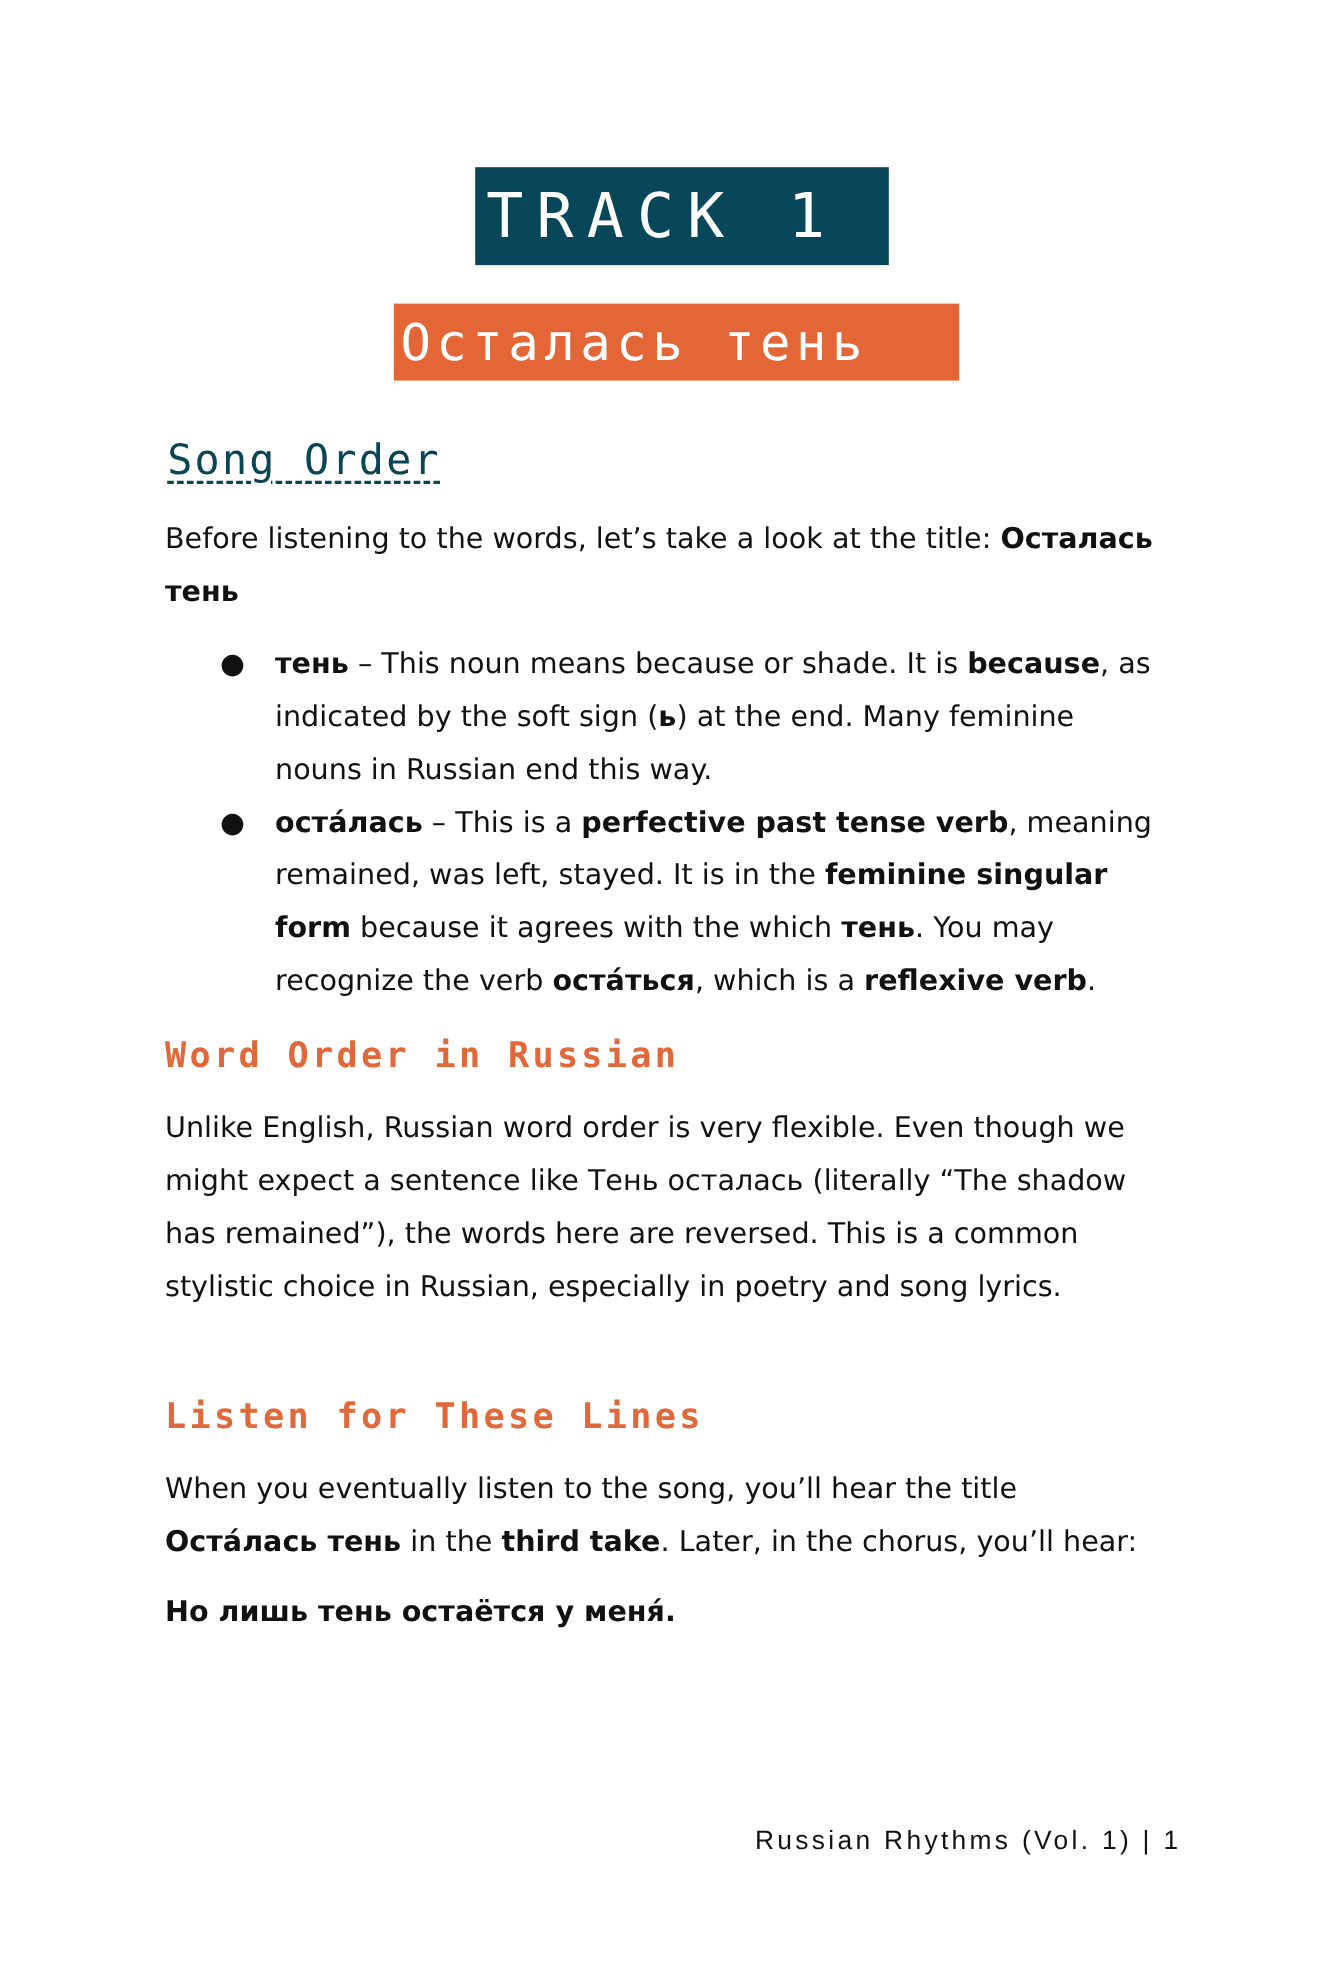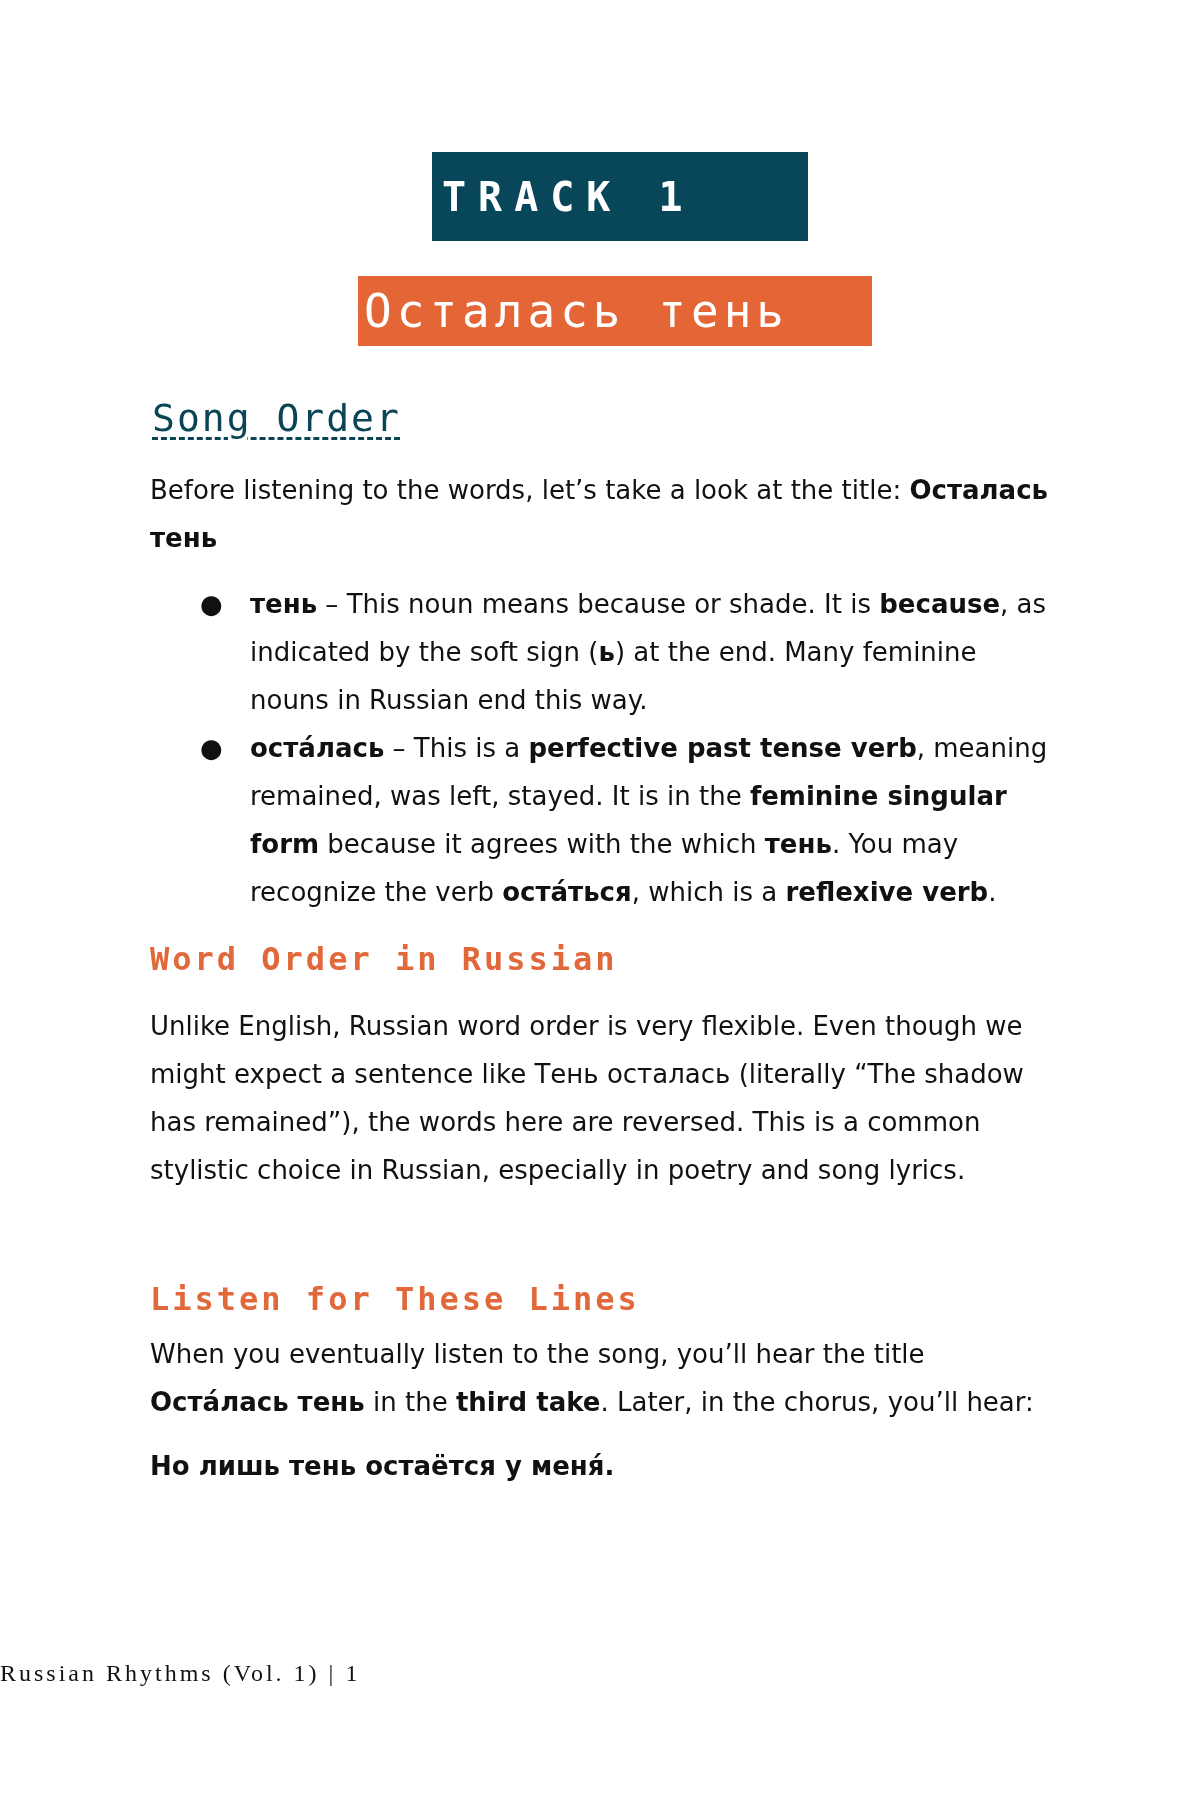--- a/index.html
+++ b/index.html
@@ -2,42 +2,42 @@
 <html><head>
 <meta charset="utf-8">
 <style>
   html, body { margin:0; padding:0; background:#ffffff; }
   body { width:1200px; height:1800px; position:relative; overflow:hidden;
          font-family:"DejaVu Sans", sans-serif; color:#111111; }
 
   .track-box { position:absolute; left:432px; top:152px; width:376px; height:89px;
                background:#08475a; color:#ffffff; display:flex; align-items:center;
                justify-content:flex-start; box-sizing:border-box; padding-left:10px; }
-  .track-box span { font-size:40px; letter-spacing:12px; font-family:"DejaVu Sans Mono", monospace; font-weight:bold; }
+  .track-box span { font-size:56px; letter-spacing:12px; font-family:"DejaVu Sans Mono", monospace; font-weight:normal; }
 
   .title-box { position:absolute; left:358px; top:276px; width:514px; height:70px;
                background:#e46636; color:#ffffff; display:flex; align-items:center; box-sizing:border-box; padding-left:6px; }
   .title-box span { font-size:46px; letter-spacing:5px; font-family:"DejaVu Sans Mono", monospace; }
 
   .song-title { position:absolute; left:152px; top:396px; font-size:38px; color:#0a4556;
                 font-family:"DejaVu Sans Mono", monospace; letter-spacing:2px;
                 text-decoration:underline dashed; text-decoration-thickness:3px; text-underline-offset:6px; }
 
   .section-h { position:absolute; left:150px; font-size:32px; color:#e0683a;
                font-family:"DejaVu Sans Mono", monospace; font-weight:bold; letter-spacing:3px; }
 
   .para { position:absolute; left:150px; width:900px; font-size:26px; line-height:48px; }
   .para b { font-weight:bold; }
 
   .list { position:absolute; left:150px; width:900px; margin:0; padding:0; list-style:none; font-size:26px; line-height:48px; }
   .list li { position:relative; padding-left:100px; }
   .list .bullet { position:absolute; left:50px; top:0; font-size:26px; }
 
-  .footer { position:absolute; left:0; width:1074px; top:1660px; text-align:left; font-size:24px;
-            font-family:Liberation Serif, serif; letter-spacing:3px; color:#111; }
+  .footer { position:absolute; left:0; width:1074px; top:1660px; text-align:right; font-size:24px;
+            font-family:Liberation Sans, sans-serif; letter-spacing:3px; color:#111; }
 </style>
 </head>
 <body>
 
 <div class="track-box">
   <span>TRACK 1</span>
 </div>
 
 <div class="title-box">
   <span>Осталась тень</span>
@@ -57,21 +57,21 @@
   <li>
     <span class="bullet">●</span>
     <b>оста́лась</b><span class="parts"><span> – This is a </span><b>perfective past tense verb</b><span>, meaning remained, was left, stayed. It is in the </span><b>feminine singular form</b><span> because it agrees with the which </span><b>тень</b><span>. You may recognize the verb </span><b>оста́ться</b><span>, which is a </span><b>reflexive verb</b><span>.</span></span>
   </li>
 </ul>
 
 <div class="section-h" style="top:940px;">Word Order in Russian</div>
 
 <div class="para" style="top:1002px;">Unlike English, Russian word order is very flexible. Even though we might expect a sentence like Тень осталась (literally “The shadow has remained”), the words here are reversed. This is a common stylistic choice in Russian, especially in poetry and song lyrics.</div>
 
-<div class="section-h" style="top:1268px;margin-top:12px;">Listen for These Lines</div>
+<div class="section-h" style="top:1268px;">Listen for These Lines</div>
 
 <div class="para" style="top:1330px;" id="listen-para"><span>When you eventually listen to the song, you’ll hear the title </span><b>Оста́лась тень</b><span> in the </span><b>third take</b><span>. Later, in the chorus, you’ll hear:</span></div>
 
 <div class="para" style="top:1442px;">
   <b>Но лишь тень остаётся у меня́.</b><br>
 </div>
 
 <div class="footer">Russian Rhythms (Vol. 1) | 1</div>
 
 </body></html>

